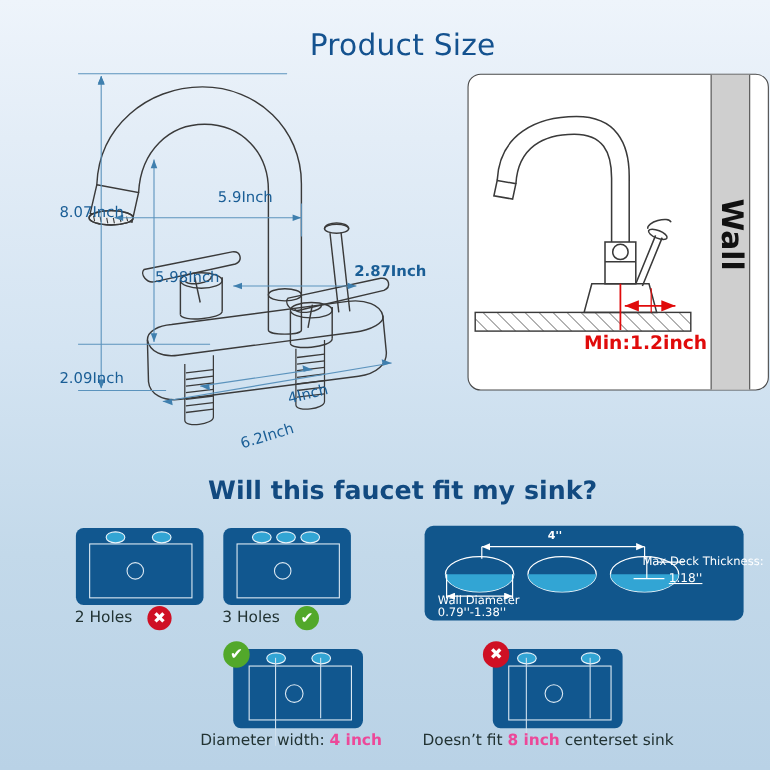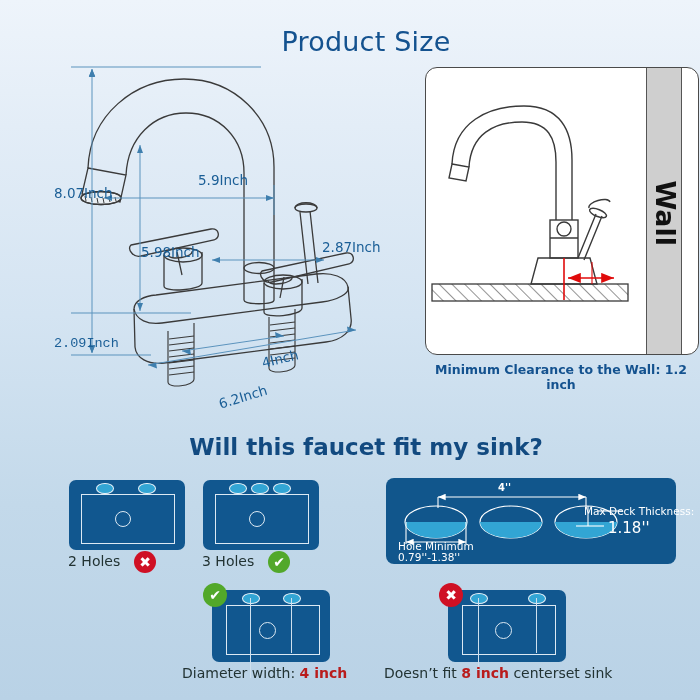--- a/index.html
+++ b/index.html
@@ -70,21 +70,21 @@
     color:#fff;font-size:14px;font-weight:bold;line-height:1;
     font-family:"DejaVu Sans", sans-serif;
   }
   .badge.ok{background:#52a82a;}
   .badge.no{background:#cf1024;}
 
   .caption{
     position:absolute;font-size:14px;color:#233;white-space:nowrap;
     font-family:"DejaVu Sans", sans-serif;
   }
-  .caption b{color:#b91c1c;}
+  .caption b{color:#ec4899;}
 
   
   #hole-detail-panel{
     left:370px;top:478px;width:290px;height:86px;
     background:#11568c;border-radius:8px;
   }
   .wtxt{position:absolute;color:#ffffff;font-family:"DejaVu Sans", sans-serif;white-space:nowrap;}
 </style>
 </head>
 <body>
@@ -182,22 +182,22 @@
       <line x1="128" y1="302" x2="330" y2="268" style="display:none"></line>
       <line x1="132" y1="310" x2="340" y2="275"></line>
       <path d="M132,310 l8,-2.5 l1,6 z" fill="#3f7fae" stroke="none"></path>
       <path d="M340,275 l-8,2.5 l-1,-6 z" fill="#3f7fae" stroke="none"></path>
     </g>
   </svg>
 
   <div class="abs dim" style="left:38px;top:185px;">8.07Inch</div>
   <div class="abs dim" style="left:182px;top:172px;">5.9Inch</div>
   <div class="abs dim" style="left:125px;top:244px;">5.98Inch</div>
-  <div class="abs dim" style="left:306px;top:239px;">2.87Inch</div>
-  <div class="abs dim" style="left:38px;top:336px;font-family:Liberation Mono, monospace;">2.09Inch</div>
+  <div class="abs dim" style="left:306px;top:239px;font-weight:bold;">2.87Inch</div>
+  <div class="abs dim" style="left:38px;top:336px;">2.09Inch</div>
   <div class="abs dim sl1" style="left:246px;top:355px;">4Inch</div>
   <div class="abs dim sl2" style="left:203px;top:396px;">6.2Inch</div>
 
   <div class="abs" id="wall-panel">
     <div id="wall-strip"></div>
     <div id="wall-label">Wall</div>
 
     <svg style="position:absolute;left:0;top:0;" width="272" height="286">
       <defs>
         <pattern id="hatch" width="9" height="9" patternTransform="rotate(-45)" patternUnits="userSpaceOnUse">
@@ -232,23 +232,23 @@
         <path d="M163,140 C161,134 182,128 184,134"></path>
       </g>
 
       <g stroke="#e00b0b" stroke-width="1.6">
         <line x1="138" y1="190" x2="138" y2="232"></line>
         <line x1="142" y1="210" x2="188" y2="210" marker-start="url(#rah2)" marker-end="url(#rah)"></line>
         <line x1="166" y1="194" x2="166" y2="216" stroke-width="1.1"></line>
       </g>
     </svg>
 
-  </div>
-
-  <div class="abs" id="wall-caption">Minimum Clearance to the Wall: 1.2 inch</div>
+    <div id="min-clearance-badge">Min:1.2inch</div>
+  </div>
+
 
   <div class="abs" id="title-fit-question">Will this faucet fit my sink?</div>
 
   <div class="sink-box" style="left:53px;top:480px;width:116px;height:70px;">
     <div class="sink-rim" style="left:12px;top:14px;width:92px;height:48px;"></div>
     <div class="sink-drain" style="left:46px;top:31px;width:14px;height:14px;"></div>
     <div class="sink-hole" style="left:27px;top:3px;width:16px;height:9px;"></div>
     <div class="sink-hole" style="left:69px;top:3px;width:16px;height:9px;"></div>
   </div>
   <div class="caption" style="left:52px;top:553px;">
@@ -302,22 +302,22 @@
 
       <g stroke="#fff" stroke-width="1.1">
         <line x1="202" y1="28" x2="202" y2="48"></line>
         <line x1="190" y1="48" x2="218" y2="48"></line>
         <line x1="212" y1="33" x2="236" y2="33"></line>
       </g>
     </svg>
 
     <div class="wtxt" style="left:112px;top:4px;font-size:10px;font-weight:bold;">4''</div>
     <div class="wtxt" style="left:198px;top:27px;font-size:10.5px;">Max Deck Thickness:</div>
-    <div class="wtxt" style="left:222px;top:41px;font-size:15px;">1.18''</div>
-    <div class="wtxt" style="left:12px;top:62px;font-size:10.5px;">Hole Minimum</div>
+    <div class="wtxt" style="left:222px;top:41px;font-size:11px;text-decoration:underline;">1.18''</div>
+    <div class="wtxt" style="left:12px;top:62px;font-size:10.5px;">Wall Diameter</div>
     <div class="wtxt" style="left:12px;top:73px;font-size:10.5px;text-align:center;">0.79''-1.38''</div>
   </div>
 
   <div class="sink-box" style="left:196px;top:590px;width:118px;height:72px;">
     <div class="sink-rim" style="left:14px;top:15px;width:92px;height:48px;"></div>
     <div class="sink-drain" style="left:47px;top:32px;width:15px;height:15px;"></div>
     <div class="sink-hole" style="left:30px;top:3px;width:16px;height:9px;"></div>
     <div class="sink-hole" style="left:71px;top:3px;width:16px;height:9px;"></div>
     <div class="guide" style="left:37.5px;top:8px;height:80px;"></div>
     <div class="guide" style="left:78.5px;top:8px;height:55px;"></div>

